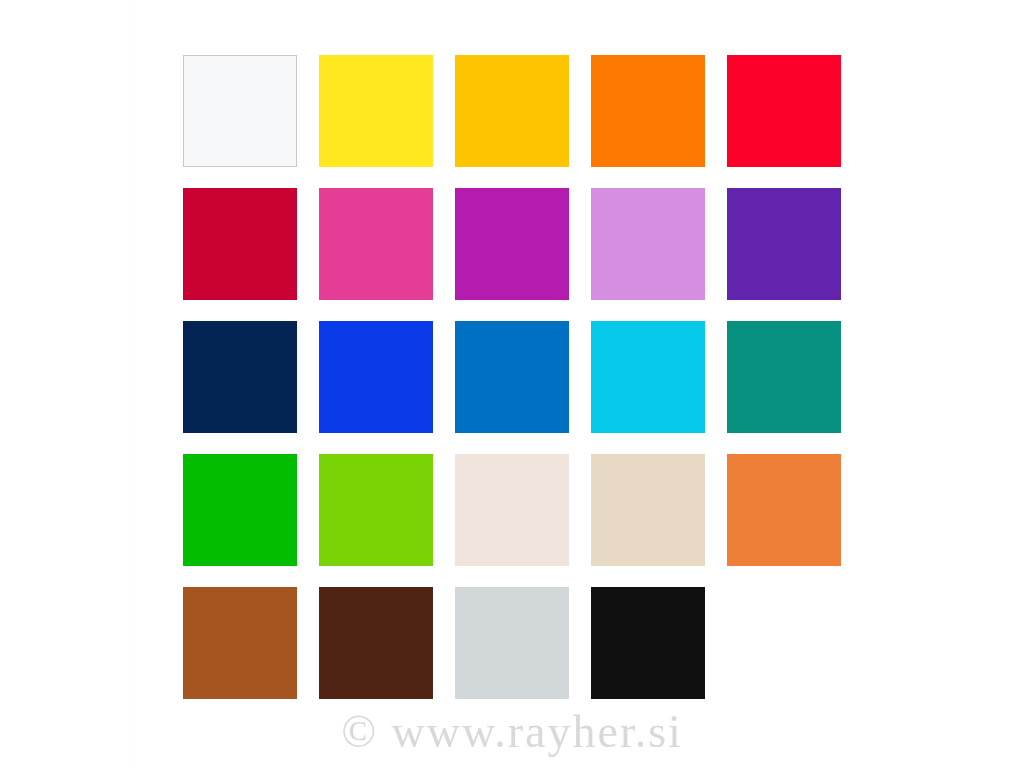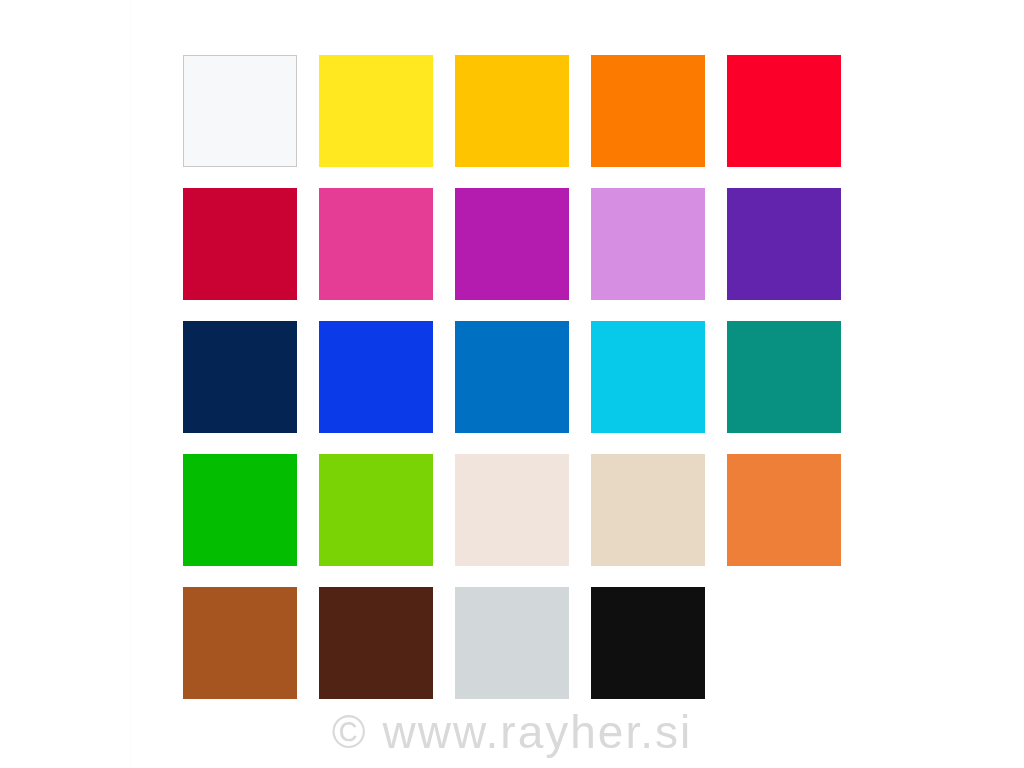--- a/index.html
+++ b/index.html
@@ -58,21 +58,21 @@
     border: 1px solid #c8c8c8;
   }
 
   .watermark {
     position: absolute;
     left: 0;
     right: 0;
     top: 704px;
     text-align: center;
     color: #d9d9d9;
-    font-family: Liberation Sans, sans-serif;
+    font-family: Liberation Serif, serif;
     font-size: 46px;
     font-weight: 400;
     letter-spacing: 2px;
     line-height: 56px;
     white-space: nowrap;
     user-select: none;
   }
 </style>
 </head>
 <body>

